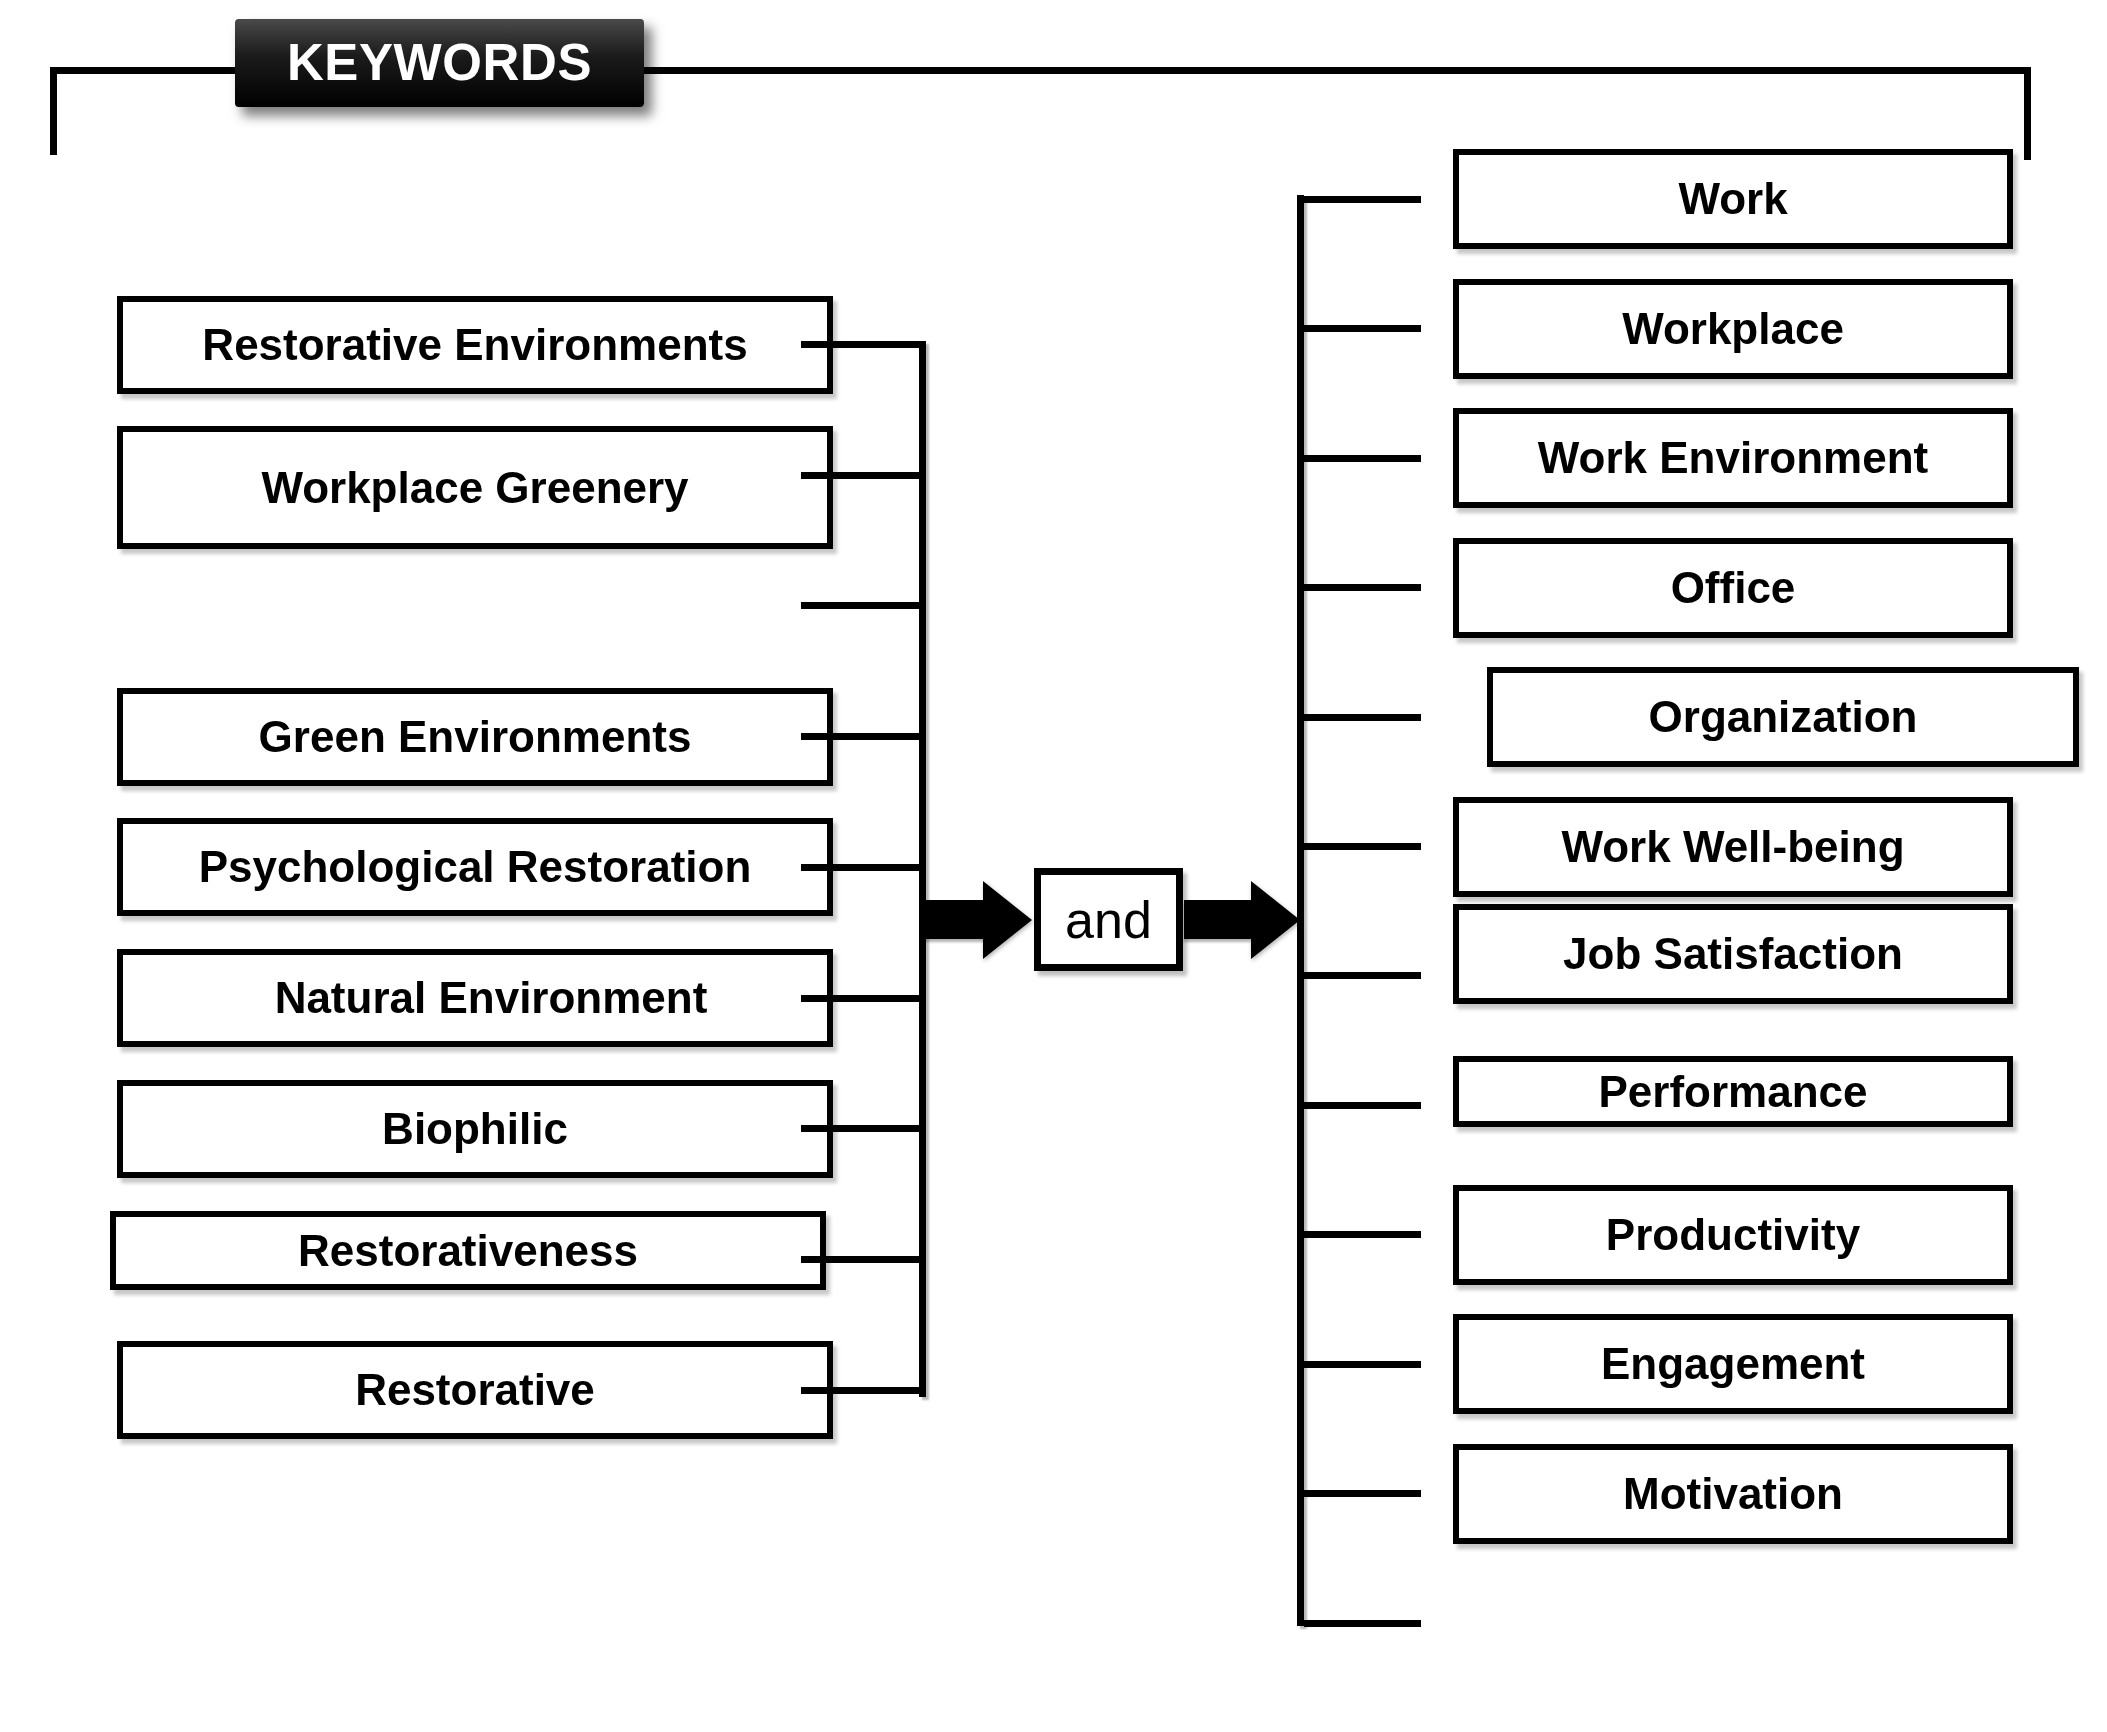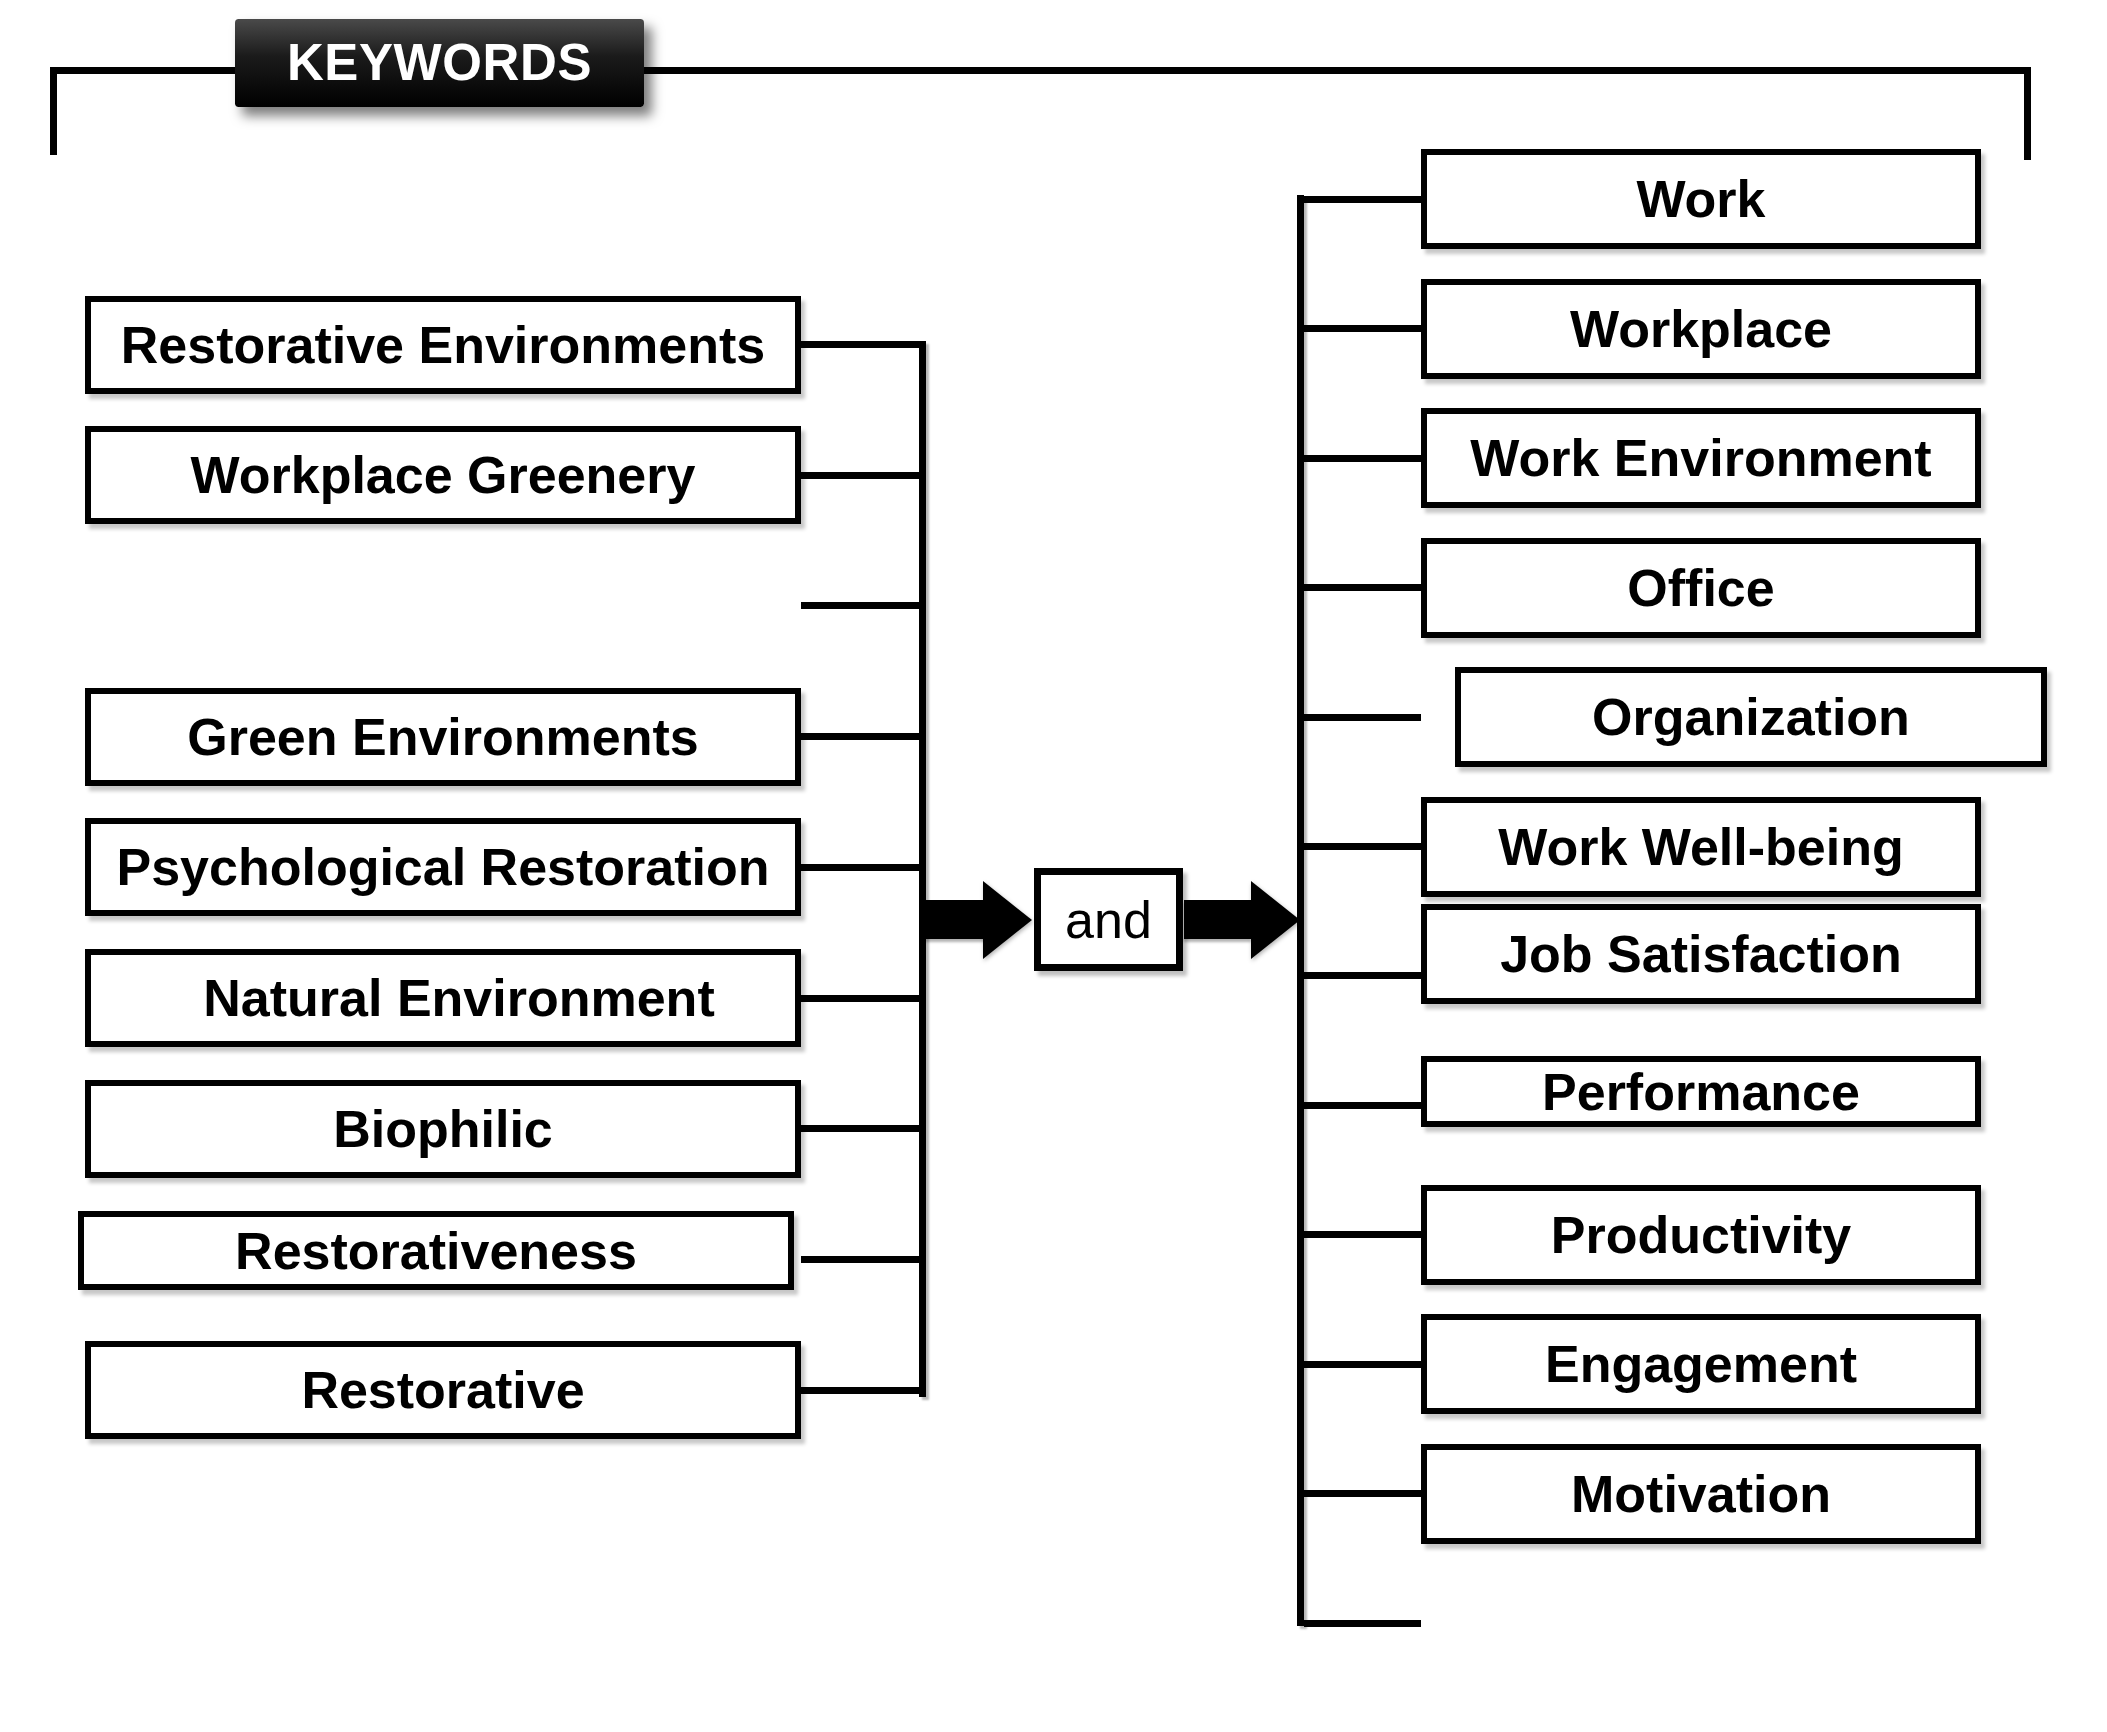--- a/index.html
+++ b/index.html
@@ -21,25 +21,26 @@
     position:absolute;
     background:var(--fg);
   }
   .line.shadowed{box-shadow:2.5px 2.5px 1.9px rgba(0,0,0,0.28);}
   .kbox{
     position:absolute;
     box-sizing:border-box;
     background:var(--bg);
     border:6.8px solid var(--fg);
     display:flex;align-items:center;justify-content:center;
-    font-weight:700;font-size:52px;line-height:1;
+    font-weight:700;font-size:44px;line-height:1;
     color:var(--fg);
     text-align:center;
     box-shadow:4.4px 5px 3.7px rgba(0,0,0,0.22);
     white-space:nowrap;
+    margin-left:32px;
   }
   .title-box{
     position:absolute;
     left:235px;top:18.7px;width:409px;height:88px;
     background:linear-gradient(180deg,#4a4a4a 0%,#1b1b1b 42%,#000000 100%);
     border-radius:3.7px;
     display:flex;align-items:center;justify-content:center;
     color:var(--title-fg);
     font-weight:700;font-size:51px;letter-spacing:0.6px;line-height:1;
     box-shadow:7.5px 8.7px 11.2px rgba(0,0,0,0.5);
@@ -79,21 +80,21 @@
   <div class="line" style="left:644px;top:67px;width:1387px;height:6.8px;"></div>
   <div class="line" style="left:2024px;top:67px;width:6.8px;height:93px;"></div>
 
   <div class="title-box">
     <span>KEYWORDS</span>
   </div>
 
   <div class="col" id="colL">
       <div class="kbox" style="left: 85px; top: 296px; width: 716px; height: 98px;">Restorative Environments</div>
       <div class="line" style="left: 801px; top: 341px; width: 124px; height: 6.8px;"></div>
-      <div class="kbox" style="left: 85px; top: 426px; width: 716px; height: 98px;">Workplace Greenery</div>
+      <div class="kbox" style="left: 85px; top: 426px; width: 716px; height: 123px;">Workplace Greenery</div>
       <div class="line" style="left: 801px; top: 472px; width: 124px; height: 6.8px;"></div>
       <div class="line" style="left: 801px; top: 602px; width: 124px; height: 6.8px;"></div>
       <div class="kbox" style="left: 85px; top: 688px; width: 716px; height: 98px;">Green Environments</div>
       <div class="line" style="left: 801px; top: 733px; width: 124px; height: 6.8px;"></div>
       <div class="kbox" style="left: 85px; top: 818px; width: 716px; height: 98px;">Psychological Restoration</div>
       <div class="line" style="left: 801px; top: 864px; width: 124px; height: 6.8px;"></div>
       <div class="kbox" style="left: 85px; top: 949px; width: 716px; height: 98px; padding-left: 32px;">Natural Environment</div>
       <div class="line" style="left: 801px; top: 995px; width: 124px; height: 6.8px;"></div>
       <div class="kbox" style="left: 85px; top: 1080px; width: 716px; height: 98px;">Biophilic</div>
       <div class="line" style="left: 801px; top: 1125px; width: 124px; height: 6.8px;"></div>

